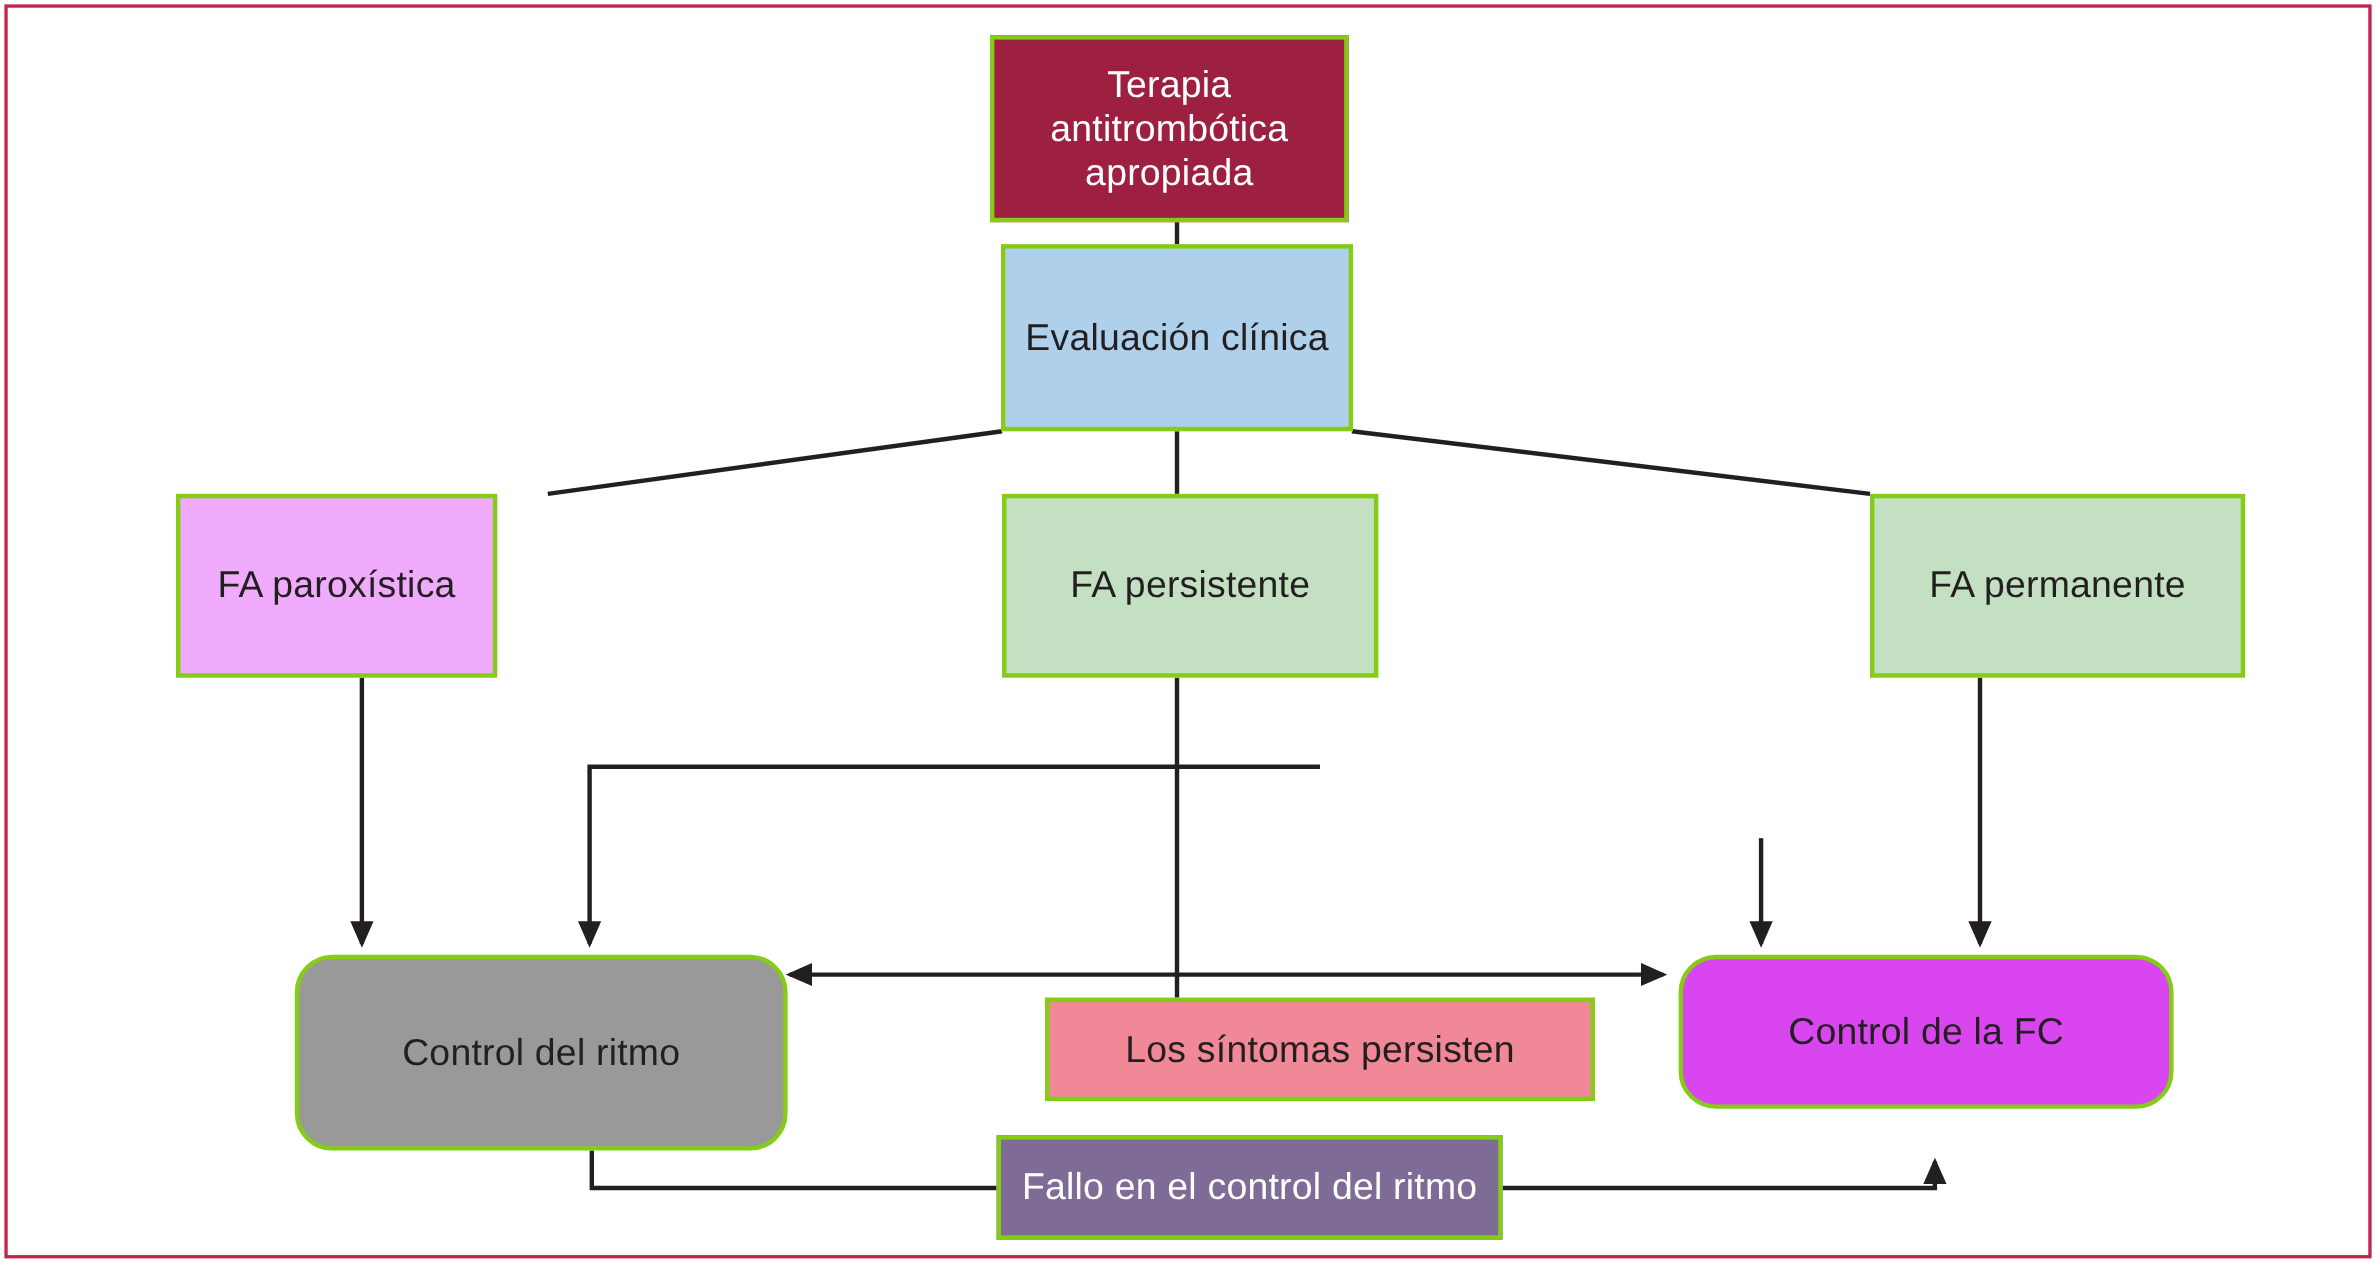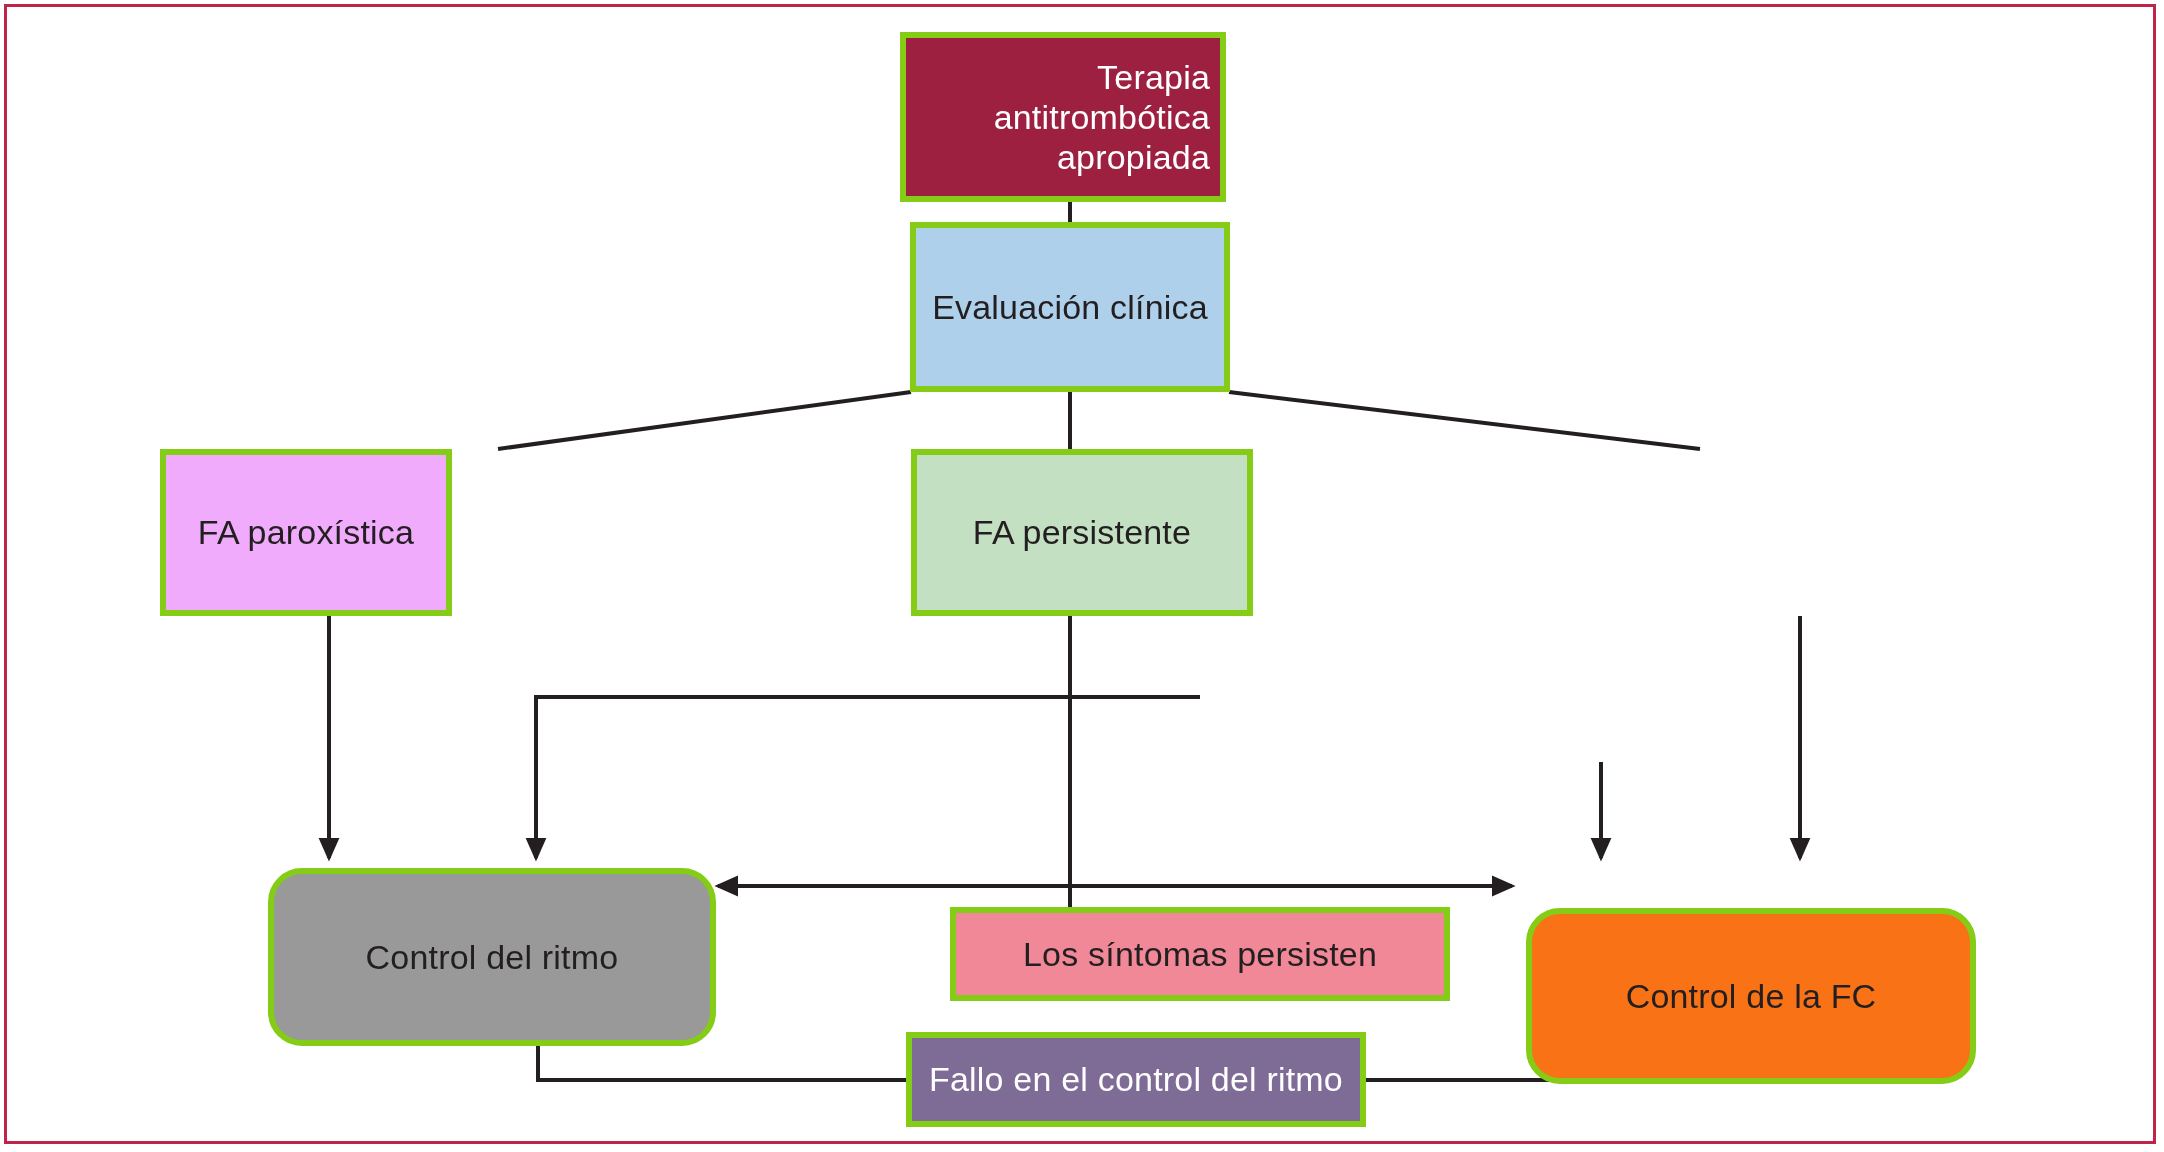--- a/index.html
+++ b/index.html
@@ -31,22 +31,22 @@
     top: 0;
     width: 2164px;
     height: 1152px;
   }
   .node {
     position: absolute;
     box-sizing: border-box;
     display: flex;
     align-items: center;
     justify-content: center;
-    text-align: right;
-    border: 6px solid #84cc16;
+    text-align: center;
+    border: 4px solid #84cc16;
     color: #231f20;
     font-size: 34px;
     line-height: 1.18;
     letter-spacing: 0.2px;
     padding: 4px 10px;
   }
   .node-white-text { color: #ffffff; }
   .node-rounded { border-radius: 34px; }
 
   .n-therapy {
@@ -71,23 +71,22 @@
   }
   .n-longstanding {
     left: 1200px; top: 651px; width: 461px; height: 111px;
     background: #aed0ea;
   }
   .n-rhythm {
     left: 268px; top: 868px; width: 448px; height: 178px;
     background: #999999;
   }
   .n-rate {
-    left: 1526px; top: 868px; width: 450px; height: 176px;
-    background: #f97316;
-    margin-top: 40px;
+    left: 1526px; top: 868px; width: 450px; height: 140px;
+    background: #d946ef;
   }
   .n-symptoms {
     left: 950px; top: 907px; width: 500px; height: 94px;
     background: #f08897;
   }
   .n-failure {
     left: 906px; top: 1032px; width: 460px; height: 95px;
     background: #7e6b96;
   }
   .node-label { display: block; }
@@ -144,20 +143,23 @@
   </div>
 
   <div class="node n-paroxystic">
     <span class="node-label">FA paroxística</span>
   </div>
 
   <div class="node n-persistent">
     <span class="node-label">FA persistente</span>
   </div>
 
+  <div class="node n-permanent">
+    <span class="node-label">FA permanente</span>
+  </div>
 
 
   <div class="node node-rounded n-rhythm">
     <span class="node-label">Control del ritmo</span>
   </div>
 
   <div class="node node-rounded n-rate">
     <span class="node-label">Control de la FC</span>
   </div>
 

